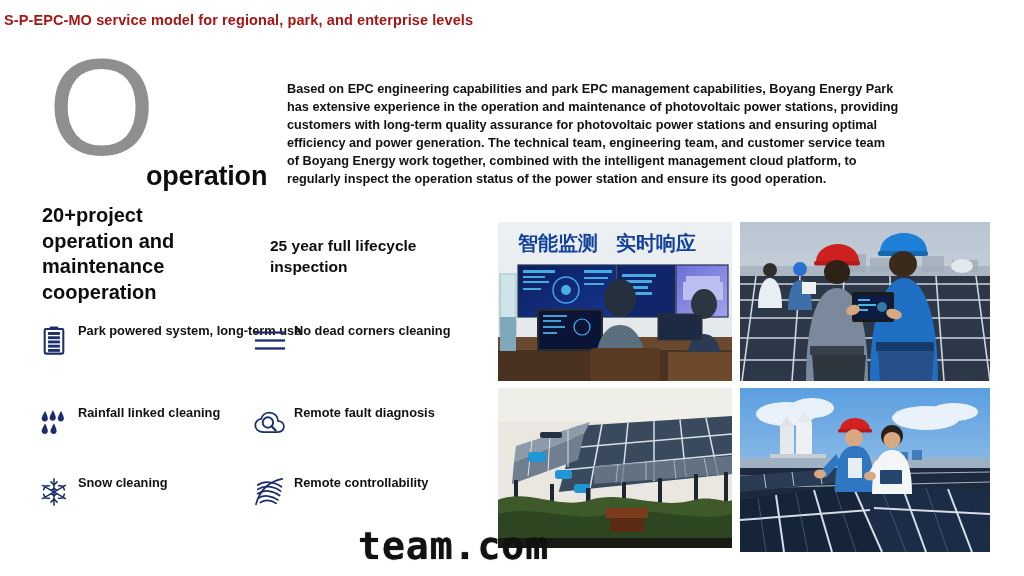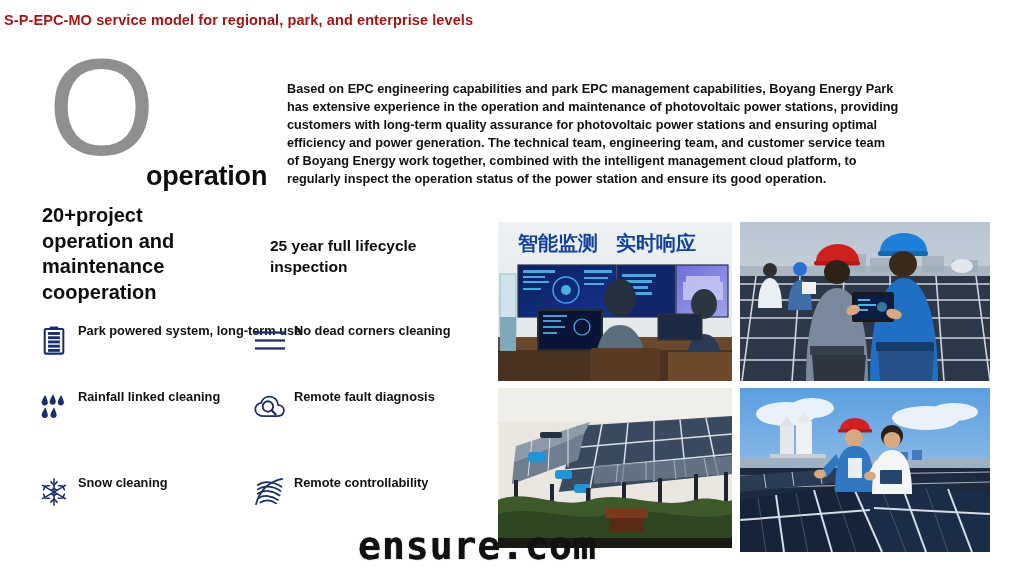--- a/index.html
+++ b/index.html
@@ -62,21 +62,21 @@
     margin-right:4px;
   }
   .feat .lbl{
     font-size:12.8px;font-weight:bold;color:#111;
     line-height:17.5px;padding-top:4px;
   }
   
   .c1{left:34px;}
   .c2{left:250px;}
   .r1{top:318px;}
-  .r2{top:384px;}
+  .r2{top:400px;}
   .r3{top:470px;}
   .navyf{fill:#1B2D6B;}
 
   
   .photos{position:absolute;left:498px;top:222px;width:492px;height:330px;}
   .ph{position:absolute;overflow:hidden;background:#0ea5e9;}
   .ph-tl{left:0;top:0;width:234px;height:159px;}
   .ph-tr{left:242px;top:0;width:250px;height:159px;}
   .ph-bl{left:0;top:166px;width:234px;height:160px;}
   .ph-br{left:242px;top:166px;width:250px;height:164px;}
@@ -483,15 +483,15 @@
         <ellipse cx="152" cy="48" rx="11" ry="11" fill="#2b2018"></ellipse>
         <ellipse cx="152" cy="52" rx="8.5" ry="8" fill="#d8a882"></ellipse>
         <path d="M132 106 C132 70 142 62 152 62 C162 62 172 70 172 106 Z" fill="#f3f5f7"></path>
         <path d="M136 72 L128 86 L136 90 L144 78 Z" fill="#f3f5f7"></path>
         <ellipse cx="130" cy="88" rx="6" ry="4.5" fill="#d8a882"></ellipse>
         <rect x="140" y="82" width="22" height="14" rx="1" fill="#24466e"></rect>
       </svg>
     </div>
   </div>
 
-  <div class="watermark">ensure.com</div>
+  <div class="watermark">team.com</div>
 
 </div>
 
 </body></html>

